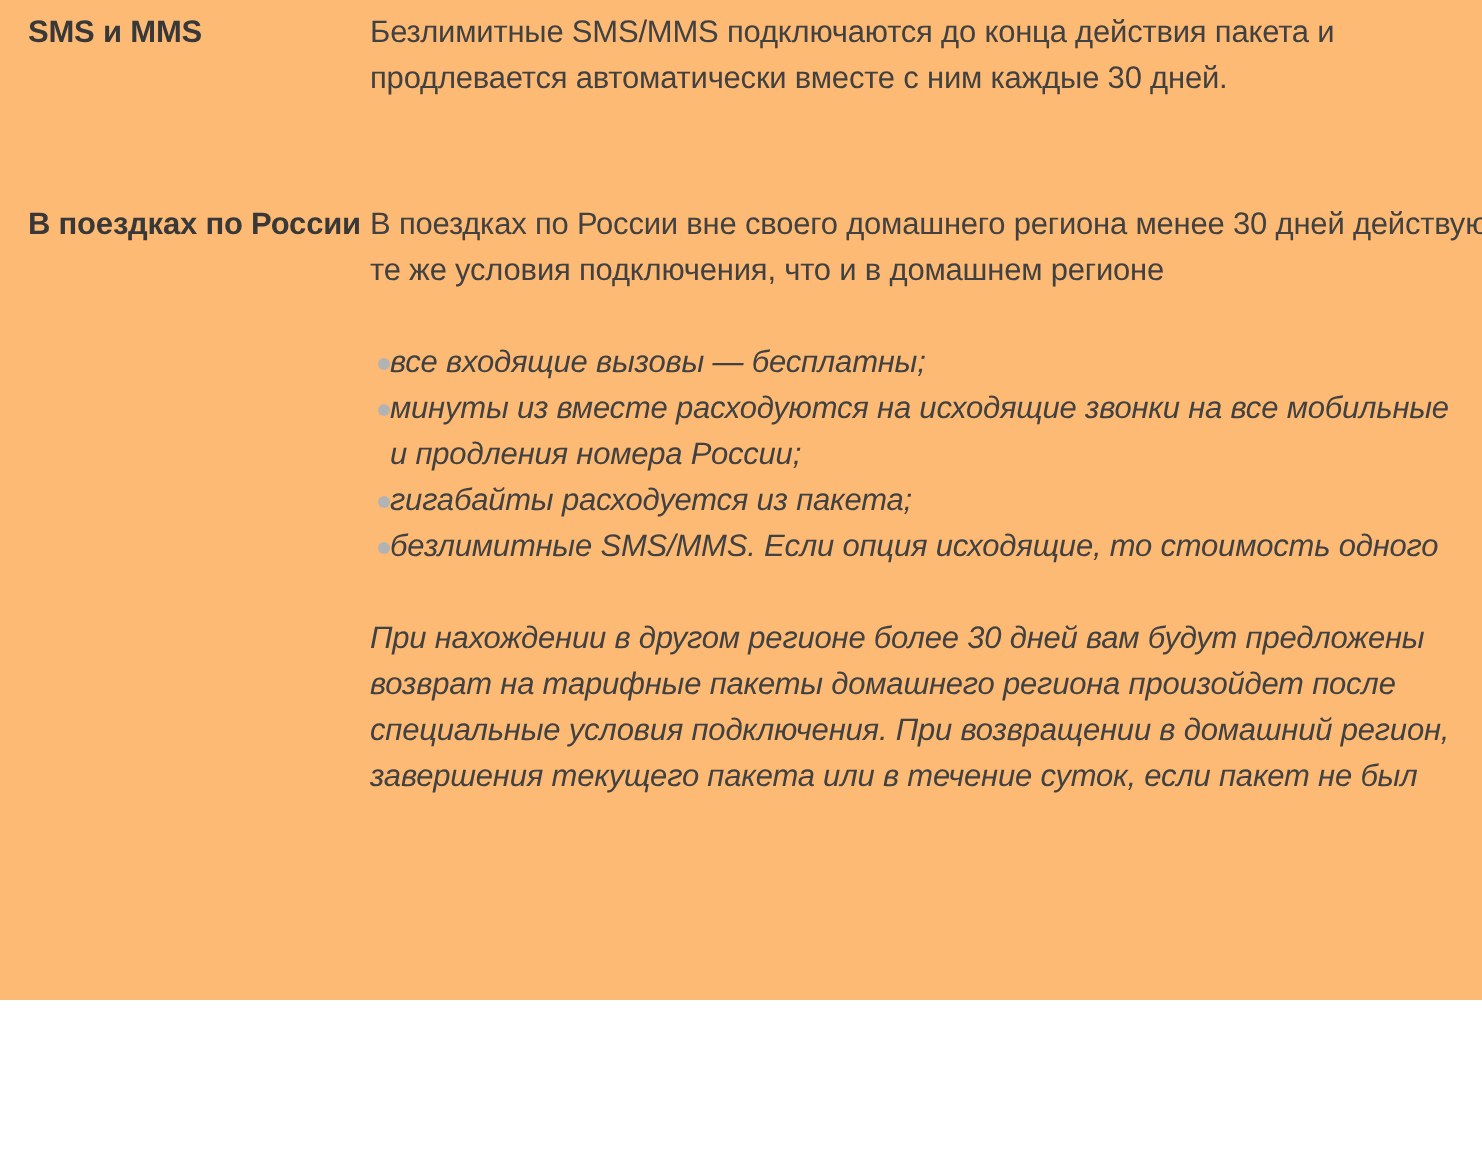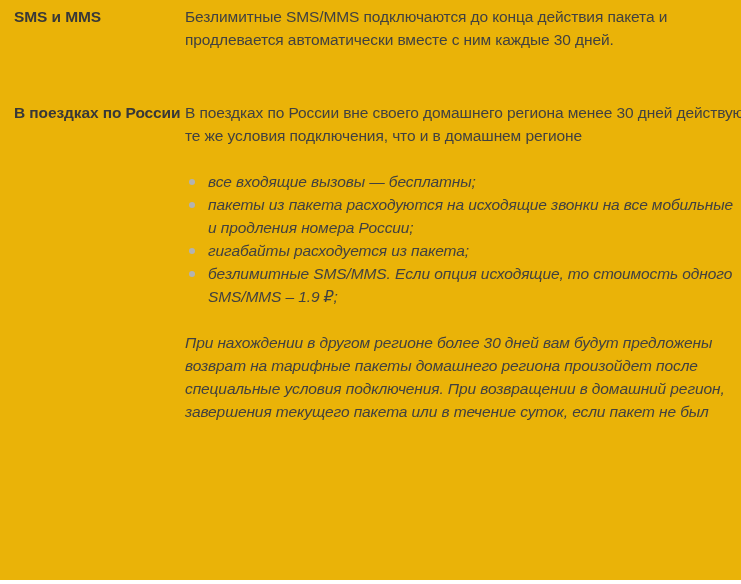--- a/index.html
+++ b/index.html
@@ -3,25 +3,25 @@
 <meta charset="utf-8">
 <style>
   html, body {
     margin: 0;
     padding: 0;
     background: #ffffff;
   }
   .page {
     position: relative;
     width: 741px;
-    height: 580px;
+    height: 500px;
     box-sizing: border-box;
     padding: 5px 0 0 14px;
     overflow: hidden;
-    background: #eab308;
+    background: #fdba74;
     font-family: "Liberation Sans", "DejaVu Sans", sans-serif;
     font-size: 15.5px;
     line-height: 23px;
     letter-spacing: -0.1px;
     color: #414141;
   }
   .row {
     display: flex;
     align-items: flex-start;
   }
@@ -59,21 +59,20 @@
   .dot {
     flex: none;
     width: 6px;
     height: 6px;
     margin-left: 4px;
     margin-top: 9px;
     border-radius: 50%;
     background: #b3b3b3;
   }
   .bullet-text {
-    margin-left: 13px;
     min-width: 0;
   }
 </style>
 </head>
 <body>
 
 <div class="page">
 
   <section class="row">
     <div class="label-col">SMS и MMS</div>
@@ -95,35 +94,34 @@
       <ul class="bullets">
         <li class="bullet-item">
           <span class="dot"></span>
           <div class="bullet-text">
             <div class="line">все входящие вызовы — бесплатны;</div>
           </div>
         </li>
         <li class="bullet-item">
           <span class="dot"></span>
           <div class="bullet-text">
-            <div class="line">пакеты из пакета расходуются на исходящие звонки на все мобильные</div>
+            <div class="line">минуты из вместе расходуются на исходящие звонки на все мобильные</div>
             <div class="line">и продления номера России;</div>
           </div>
         </li>
         <li class="bullet-item">
           <span class="dot"></span>
           <div class="bullet-text">
             <div class="line">гигабайты расходуется из пакета;</div>
           </div>
         </li>
         <li class="bullet-item">
           <span class="dot"></span>
           <div class="bullet-text">
             <div class="line">безлимитные SMS/MMS. Если опция исходящие, то стоимость одного</div>
-            <div class="line">SMS/MMS – 1.9 ₽;</div>
           </div>
         </li>
       </ul>
       <div class="para">
         <div class="line">При нахождении в другом регионе более 30 дней вам будут предложены</div>
         <div class="line">возврат на тарифные пакеты домашнего региона произойдет после</div>
         <div class="line">специальные условия подключения. При возвращении в домашний регион,</div>
         <div class="line">завершения текущего пакета или в течение суток, если пакет не был</div>
 
       </div>

